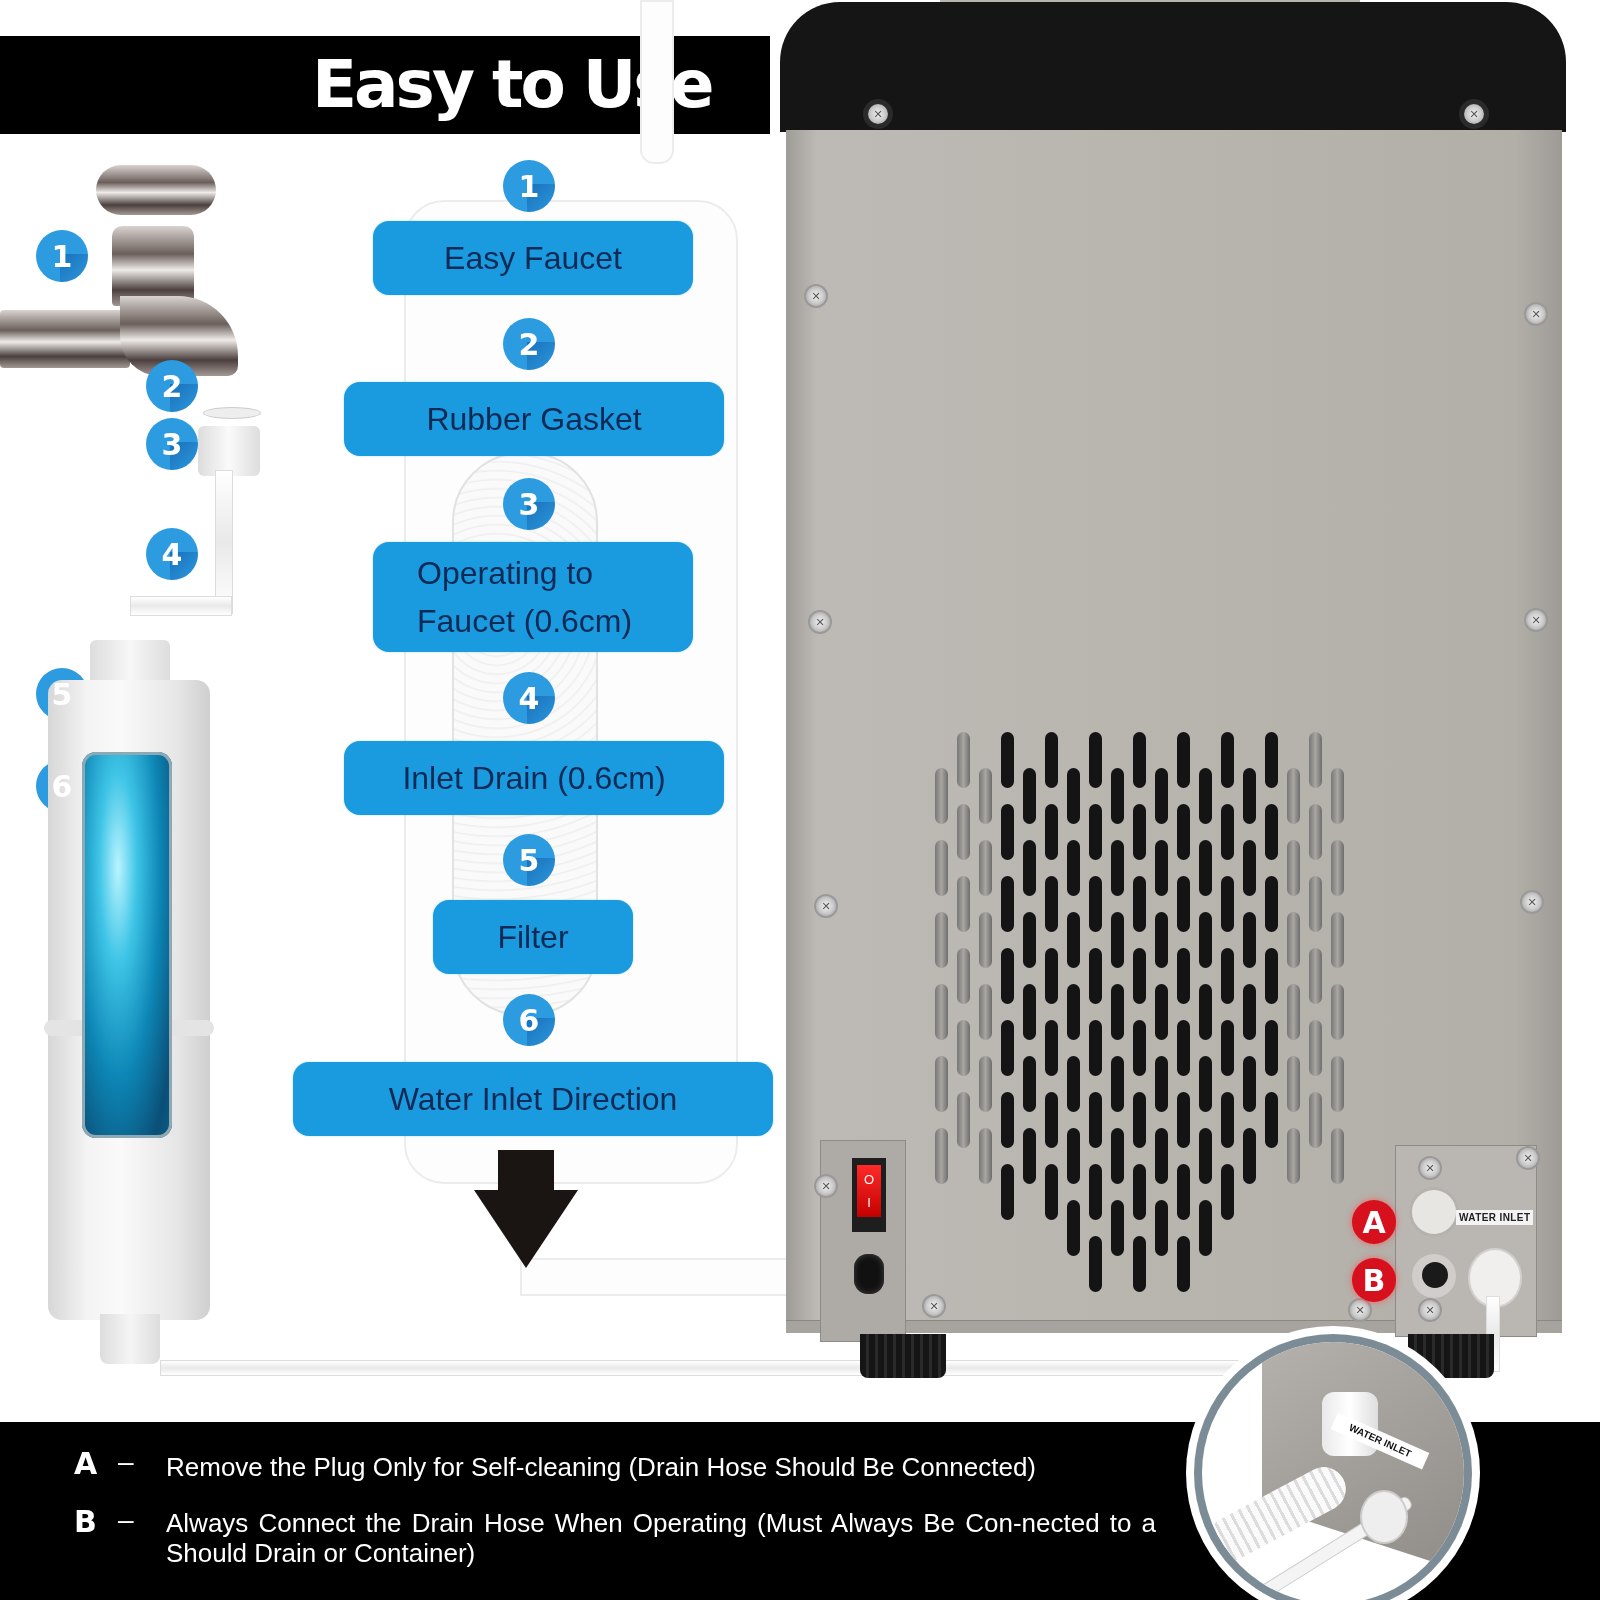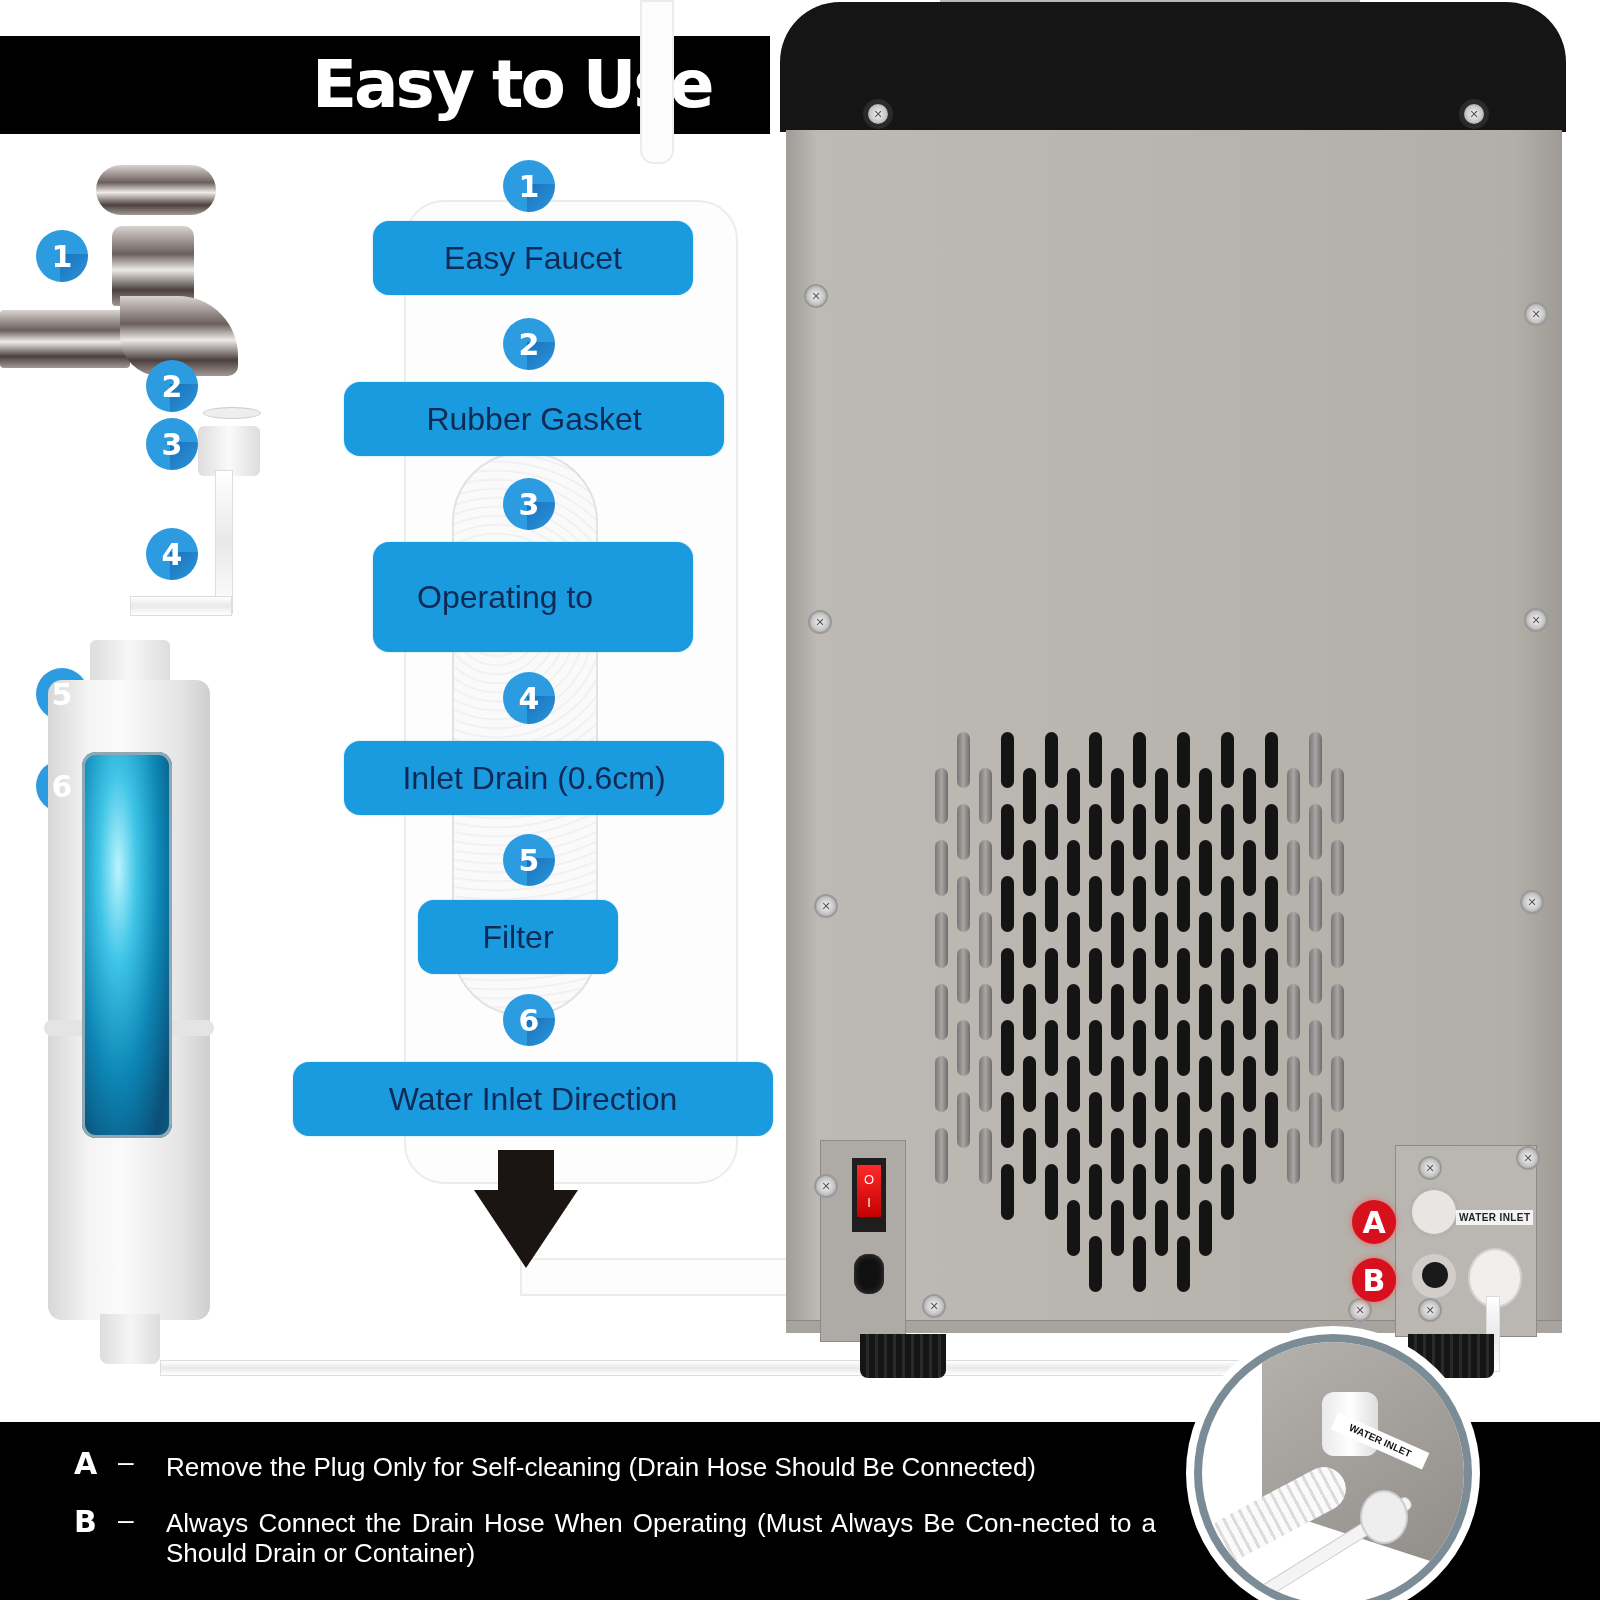--- a/index.html
+++ b/index.html
@@ -82,33 +82,34 @@
   </div>
 <div class="abs label-box" style="left:344px;top:382px;width:380px;height:74px;">
     <span>Rubber Gasket</span>
   </div>
 
 <div class="abs badge" style="left:503px;top:478px;">
     <span>3</span>
   </div>
 <div class="abs label-box multi" style="left:373px;top:542px;width:320px;height:110px;">
   <span>Operating to</span>
+  <span>Faucet (0.6cm)</span>
 </div>
 
 <div class="abs badge" style="left:503px;top:672px;">
     <span>4</span>
   </div>
 <div class="abs label-box" style="left:344px;top:741px;width:380px;height:74px;">
     <span>Inlet Drain (0.6cm)</span>
   </div>
 
 <div class="abs badge" style="left:503px;top:834px;">
     <span>5</span>
   </div>
-<div class="abs label-box" style="left:418px;top:900px;width:200px;height:74px;">
+<div class="abs label-box" style="left:433px;top:900px;width:200px;height:74px;">
     <span>Filter</span>
   </div>
 
 <div class="abs badge" style="left:503px;top:994px;">
     <span>6</span>
   </div>
 <div class="abs label-box" style="left:293px;top:1062px;width:480px;height:74px;">
     <span>Water Inlet Direction</span>
   </div>
 

